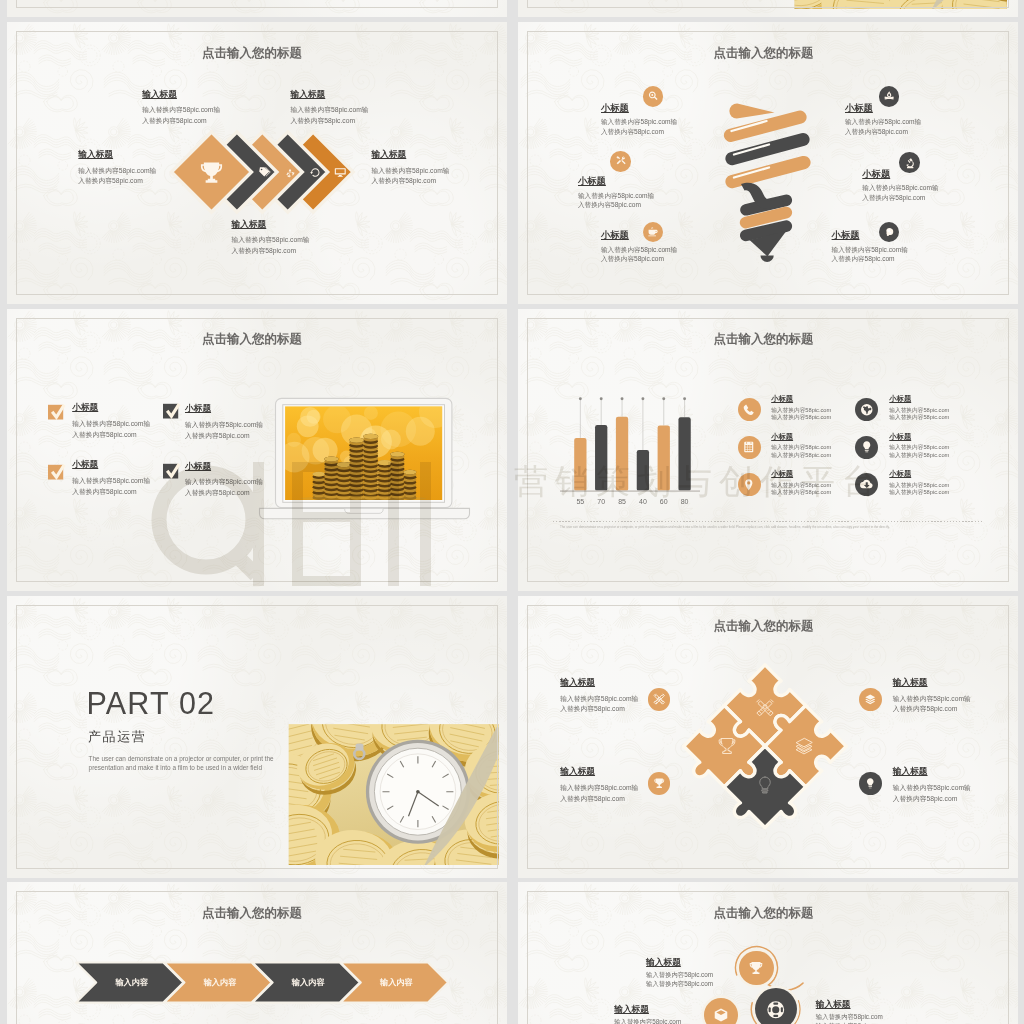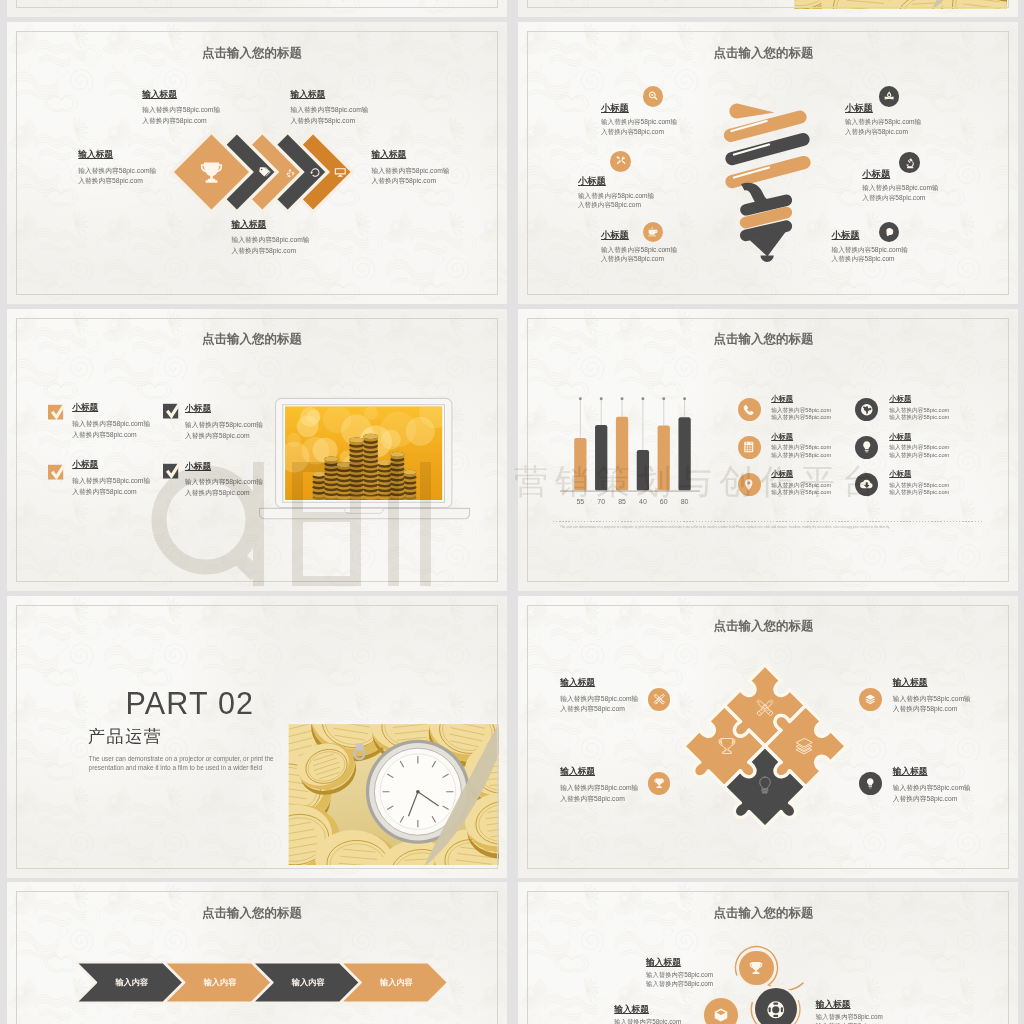--- a/index.html
+++ b/index.html
@@ -35,22 +35,22 @@
   .cb.ring{box-shadow:0 0 0 2.4px #f7f2e8;}
   .cbx{position:absolute;display:flex;align-items:center;justify-content:flex-start;}
   .ic{position:absolute;}
   svg{display:block;overflow:visible;}
 
   .bl{position:absolute;width:20px;text-align:center;font-size:7px;color:#6f6d6a;}
   .dotline{position:absolute;height:1px;
       background-image:repeating-linear-gradient(to right,#c3c0bb 0 1.4px,rgba(0,0,0,0) 1.4px 3.1px);}
   .foot{position:absolute;font-size:3.1px;color:#b3b0ab;line-height:4.4px;}
 
-  .part{position:absolute;font-size:30.5px;font-weight:400;color:#4b4947;letter-spacing:1.2px;line-height:31px;margin-left:39px;}
-  .partsub{position:absolute;font-size:17px;color:#3f3d3b;letter-spacing:1.6px;line-height:22px;}
+  .part{position:absolute;font-size:30.5px;font-weight:400;color:#4b4947;letter-spacing:1.2px;line-height:31px;}
+  .partsub{position:absolute;font-size:13px;color:#3f3d3b;letter-spacing:1.6px;line-height:22px;}
   .partdesc{position:absolute;font-size:6.4px;color:#7c7a77;line-height:8.8px;}
 
   .chevlbl{position:absolute;text-align:center;font-size:8.2px;color:#fdf6ec;
            font-weight:700;line-height:11px;}
 
   .wm{position:absolute;left:0;top:0;width:920px;height:1024px;pointer-events:none;mix-blend-mode:multiply;}
   .wmt1{position:absolute;left:514px;top:461px;font-size:34px;color:#e8e6e1;opacity:1;
         letter-spacing:7px;white-space:nowrap;line-height:40px;}
   .wmt2{position:absolute;left:514px;top:517px;font-size:34px;color:#e8e6e1;opacity:1;
         letter-spacing:7px;white-space:nowrap;line-height:40px;}

